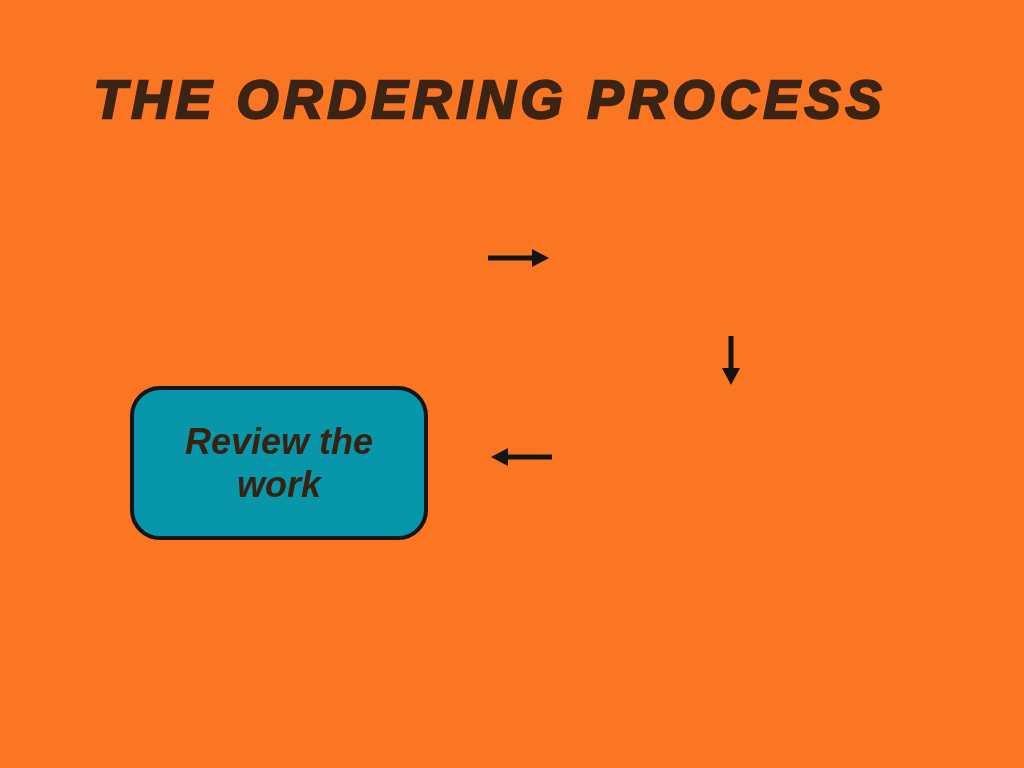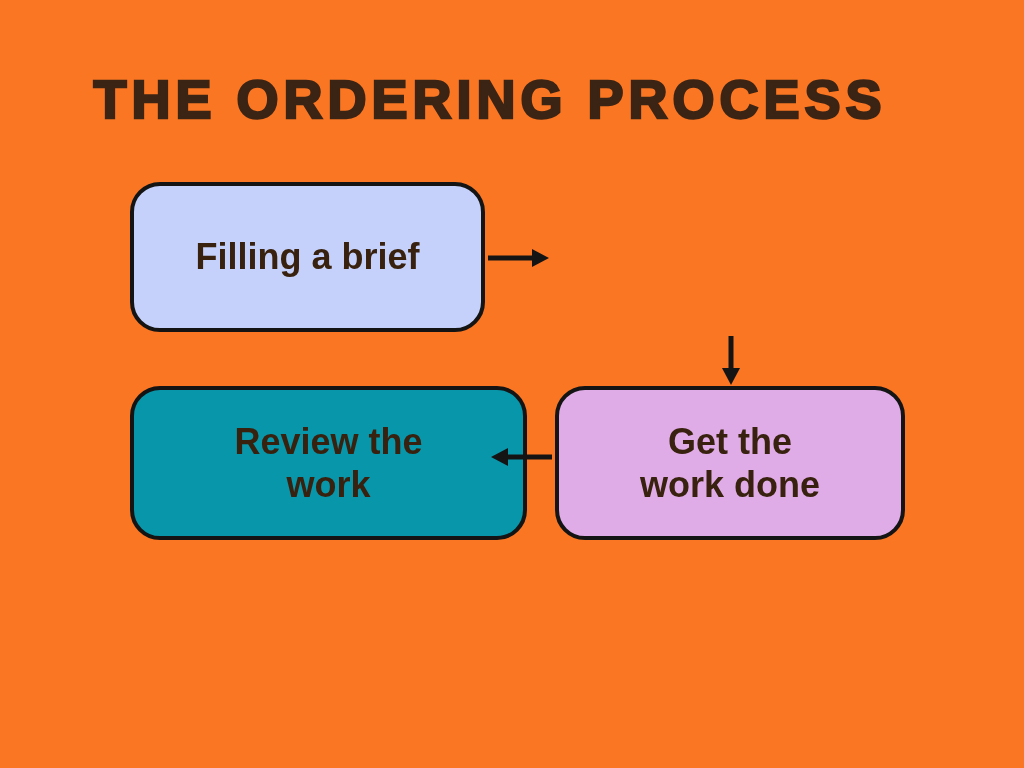--- a/index.html
+++ b/index.html
@@ -3,20 +3,21 @@
 <meta charset="utf-8">
 <style>
   html, body { margin: 0; padding: 0; }
   body { font-family: "Liberation Sans", sans-serif; }
   .stage {
     position: relative;
     width: 1024px;
     height: 768px;
     overflow: hidden;
     background: #FA7623;
+    font-style: italic;
   }
   .title {
     position: absolute;
     left: 0;
     top: 68px;
     width: 980px;
     margin: 0;
     text-align: center;
     font-size: 54px;
     font-weight: bold;
@@ -38,46 +39,39 @@
   .step-label {
     font-size: 36px;
     font-weight: bold;
     line-height: 1.2;
     color: #38220F;
     white-space: pre-line;
   }
   .step-1 { left: 130px; top: 182px; width: 355px; height: 150px; background: #C5D1FA; }
   .step-2 { left: 550px; top: 181px; width: 355px; height: 152px; background: #FFFFFF; }
   .step-3 { left: 555px; top: 386px; width: 350px; height: 154px; background: #E0ACE7; }
-  .step-4 { left: 130px; top: 386px; width: 397px; height: 154px; background: #0896AB; }
+  .step-4 { left: 130px; top: 386px; width: 298px; height: 154px; background: #0896AB; }
   .arrows {
     position: absolute;
     left: 0;
     top: 0;
     width: 1024px;
     height: 768px;
     pointer-events: none;
   }
 </style>
 </head>
 <body>
 
 <div class="stage" style="background-color: rgb(250, 118, 35);">
 
   <h1 class="title" style="color: rgb(60, 36, 21);">THE ORDERING PROCESS</h1>
 
-  <div class="step step-1" style="background-color: rgb(197, 209, 250);">
-    <span class="step-label" style="color: rgb(56, 34, 15);">Filling a brief</span>
-  </div>
 
 
-  <div class="step step-3" style="background-color: rgb(224, 172, 231);">
-    <span class="step-label" style="color: rgb(56, 34, 15);">Get the
-work done</span>
-  </div>
 
   <div class="step step-4" style="background-color: rgb(8, 150, 171);">
     <span class="step-label" style="color: rgb(56, 34, 15);">Review the
 work</span>
   </div>
 
   <svg class="arrows" width="1024" height="768" viewBox="0 0 1024 768" xmlns="http://www.w3.org/2000/svg">
     <g>
       <line x1="488" y1="258" x2="532" y2="258" stroke="#141414" stroke-width="5"></line>
       <polygon points="532,249 549,258 532,267" fill="#141414"></polygon>

